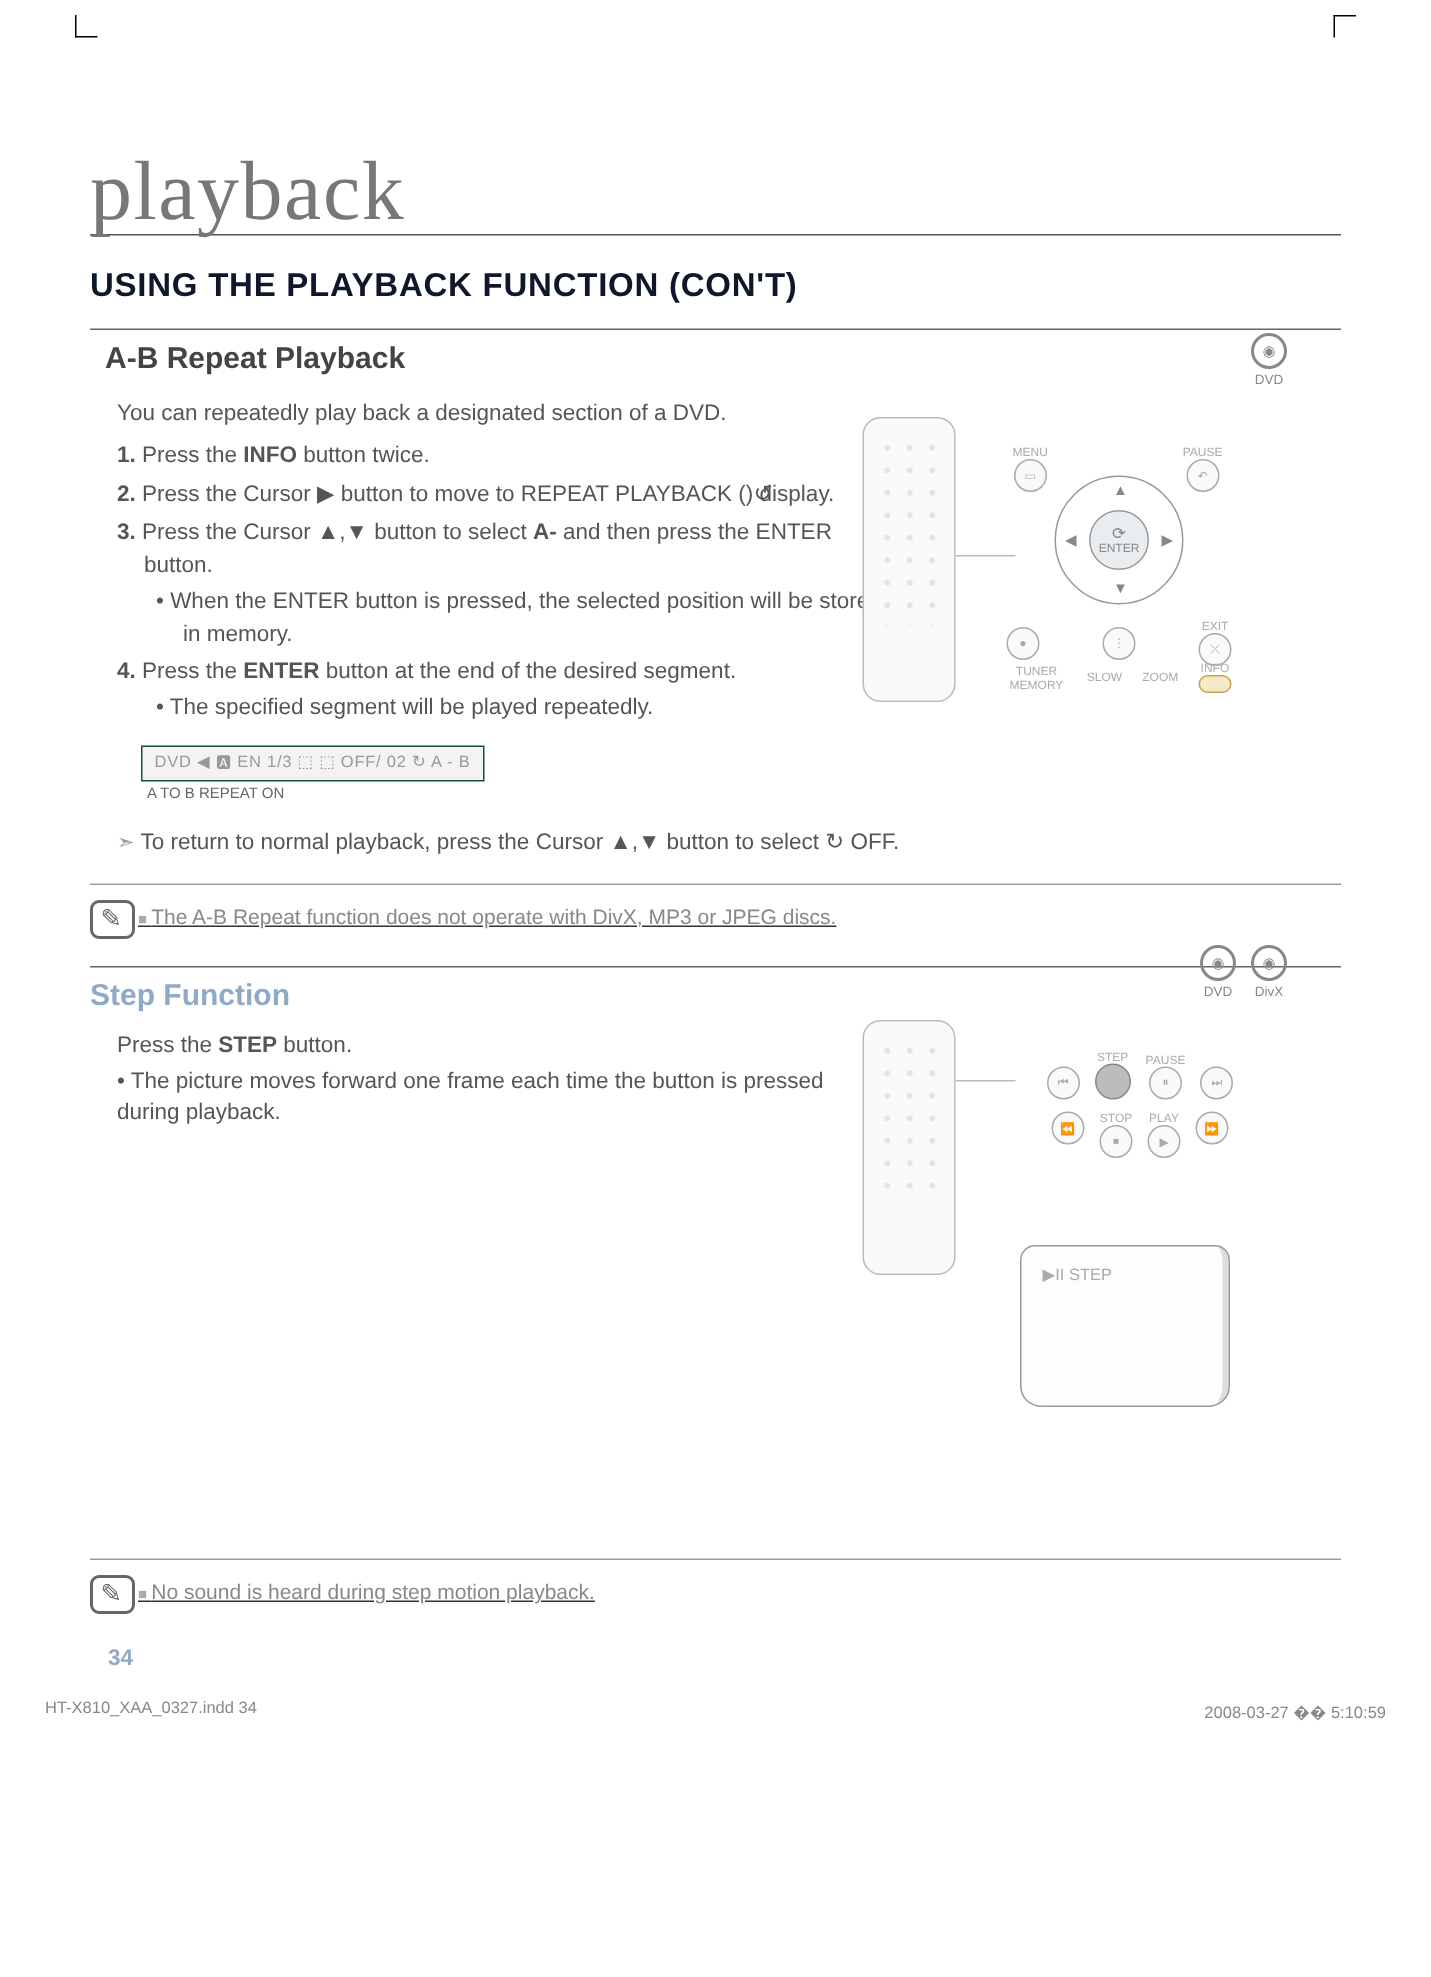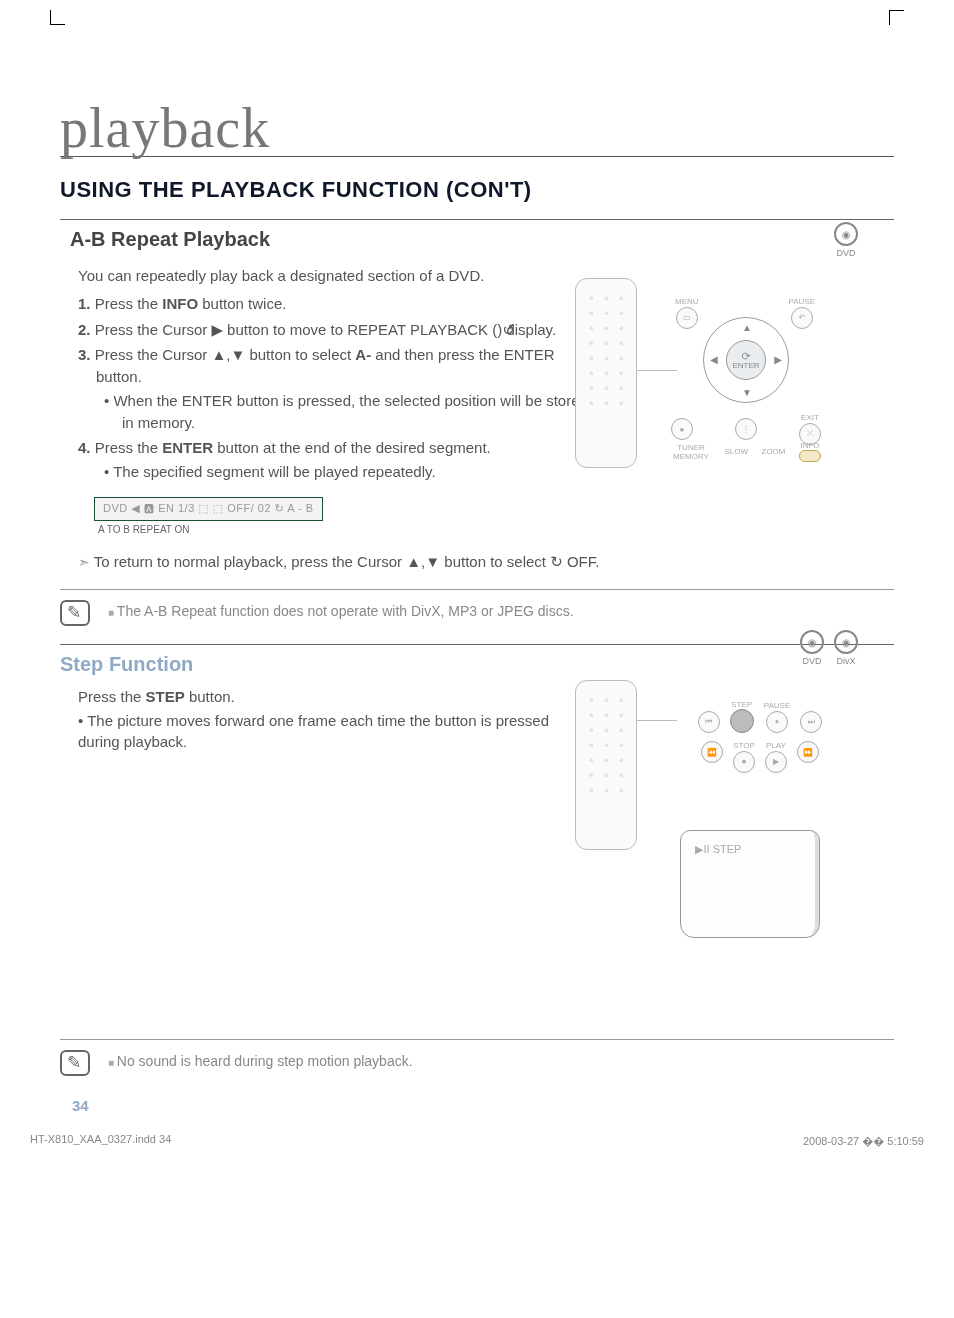--- a/index.html
+++ b/index.html
@@ -102,21 +102,21 @@
     font-size:15px;
     color:#555;
   }
   .return-line::before {
     content:"➣ ";
     color:#999;
     font-size:14px;
   }
 
   .note-rule { border-top:1px solid #999; margin: 16px 0 10px 0;}
-  .note-row { display:flex; align-items:flex-start; gap:18px; margin:8px 0 18px 0;}
+  .note-row { display:flex; align-items:flex-start; gap:2px; margin:8px 0 18px 0;text-decoration:underline;}
   .note-icon {
     width:30px; height:26px;
     border:2.2px solid #666;
     border-radius:6px;
     position:relative;
     flex:0 0 auto;
   }
   .note-icon::after{
     content:"✎";
     position:absolute;

